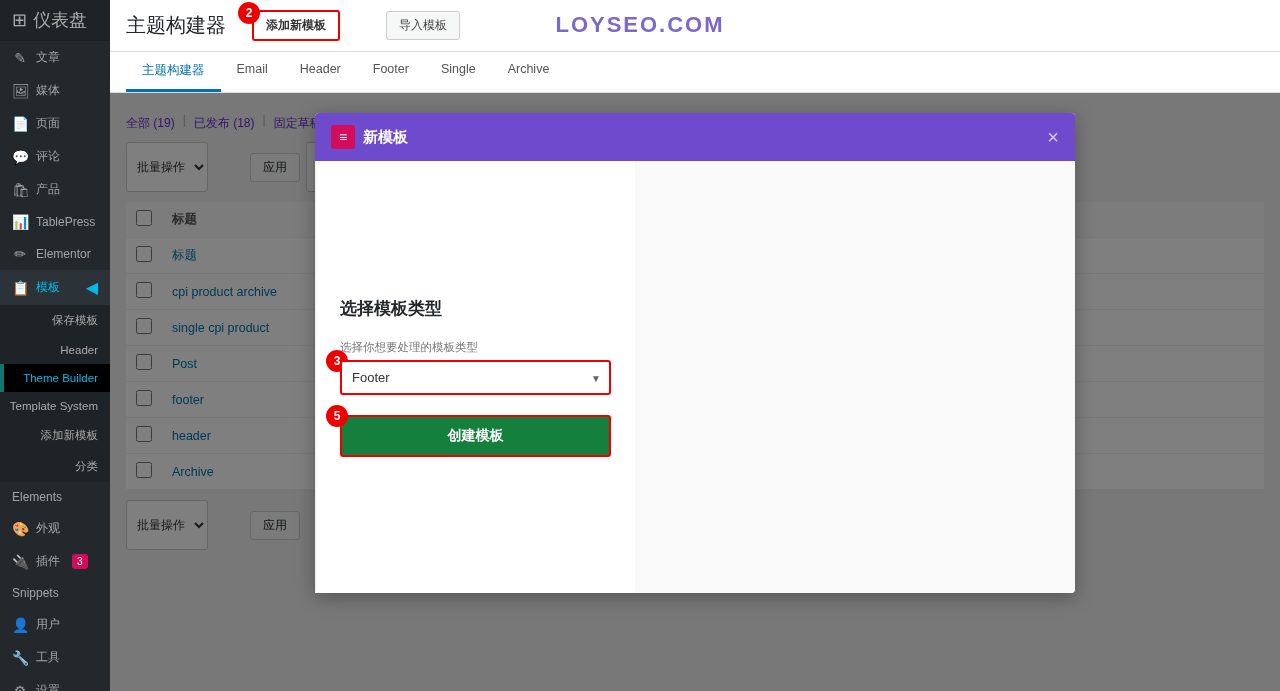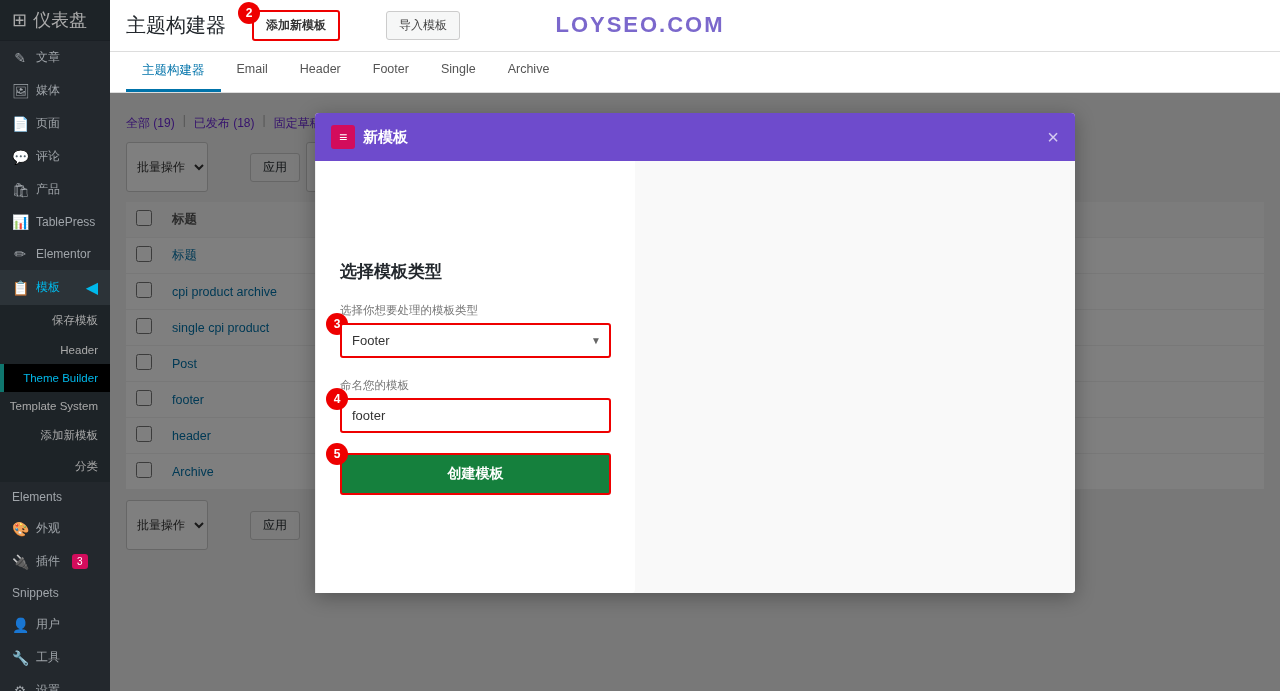--- a/index.html
+++ b/index.html
@@ -301,28 +301,20 @@
                     <option>Popup</option>
                     <option>Header</option>
                     <option selected="">Footer</option>
                     <option>Single</option>
                     <option>Archive</option>
                   </select>
                 </div>
               </div>
             </div>
 
-            <div class="form-group">
-              <label class="form-label">命名您的模板</label>
-
-              <div style="position:relative;">
-                <span class="step-badge" style="top:-10px; left:-14px;">4</span>
-                <input type="text" class="form-input" value="footer" style="">
-              </div>
-            </div>
 
             <div style="position:relative; width:100%;">
               <span class="step-badge" style="top:-10px; left:-14px;">5</span>
               <button class="btn-create">创建模板</button>
             </div>
           </div>
         </div>
       </div>
     </div>
 

